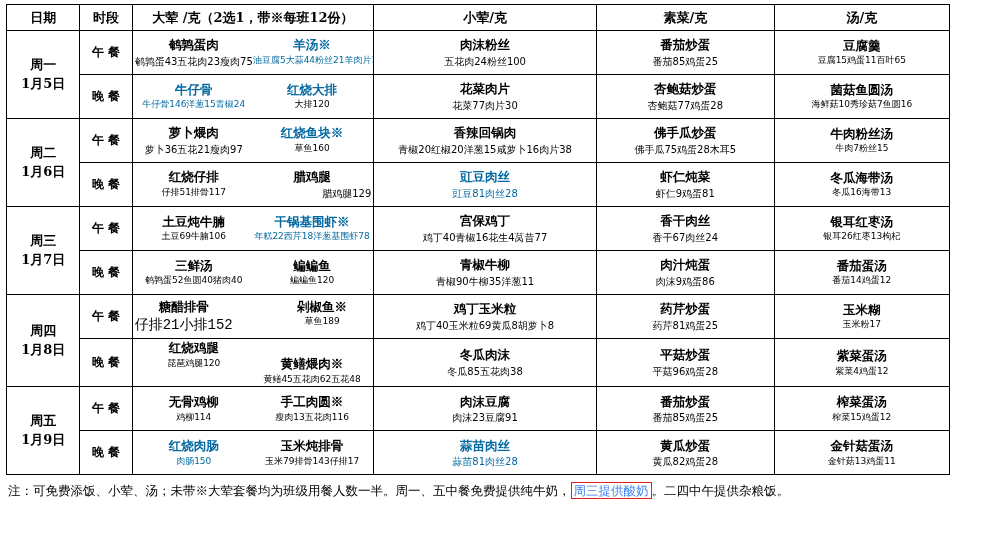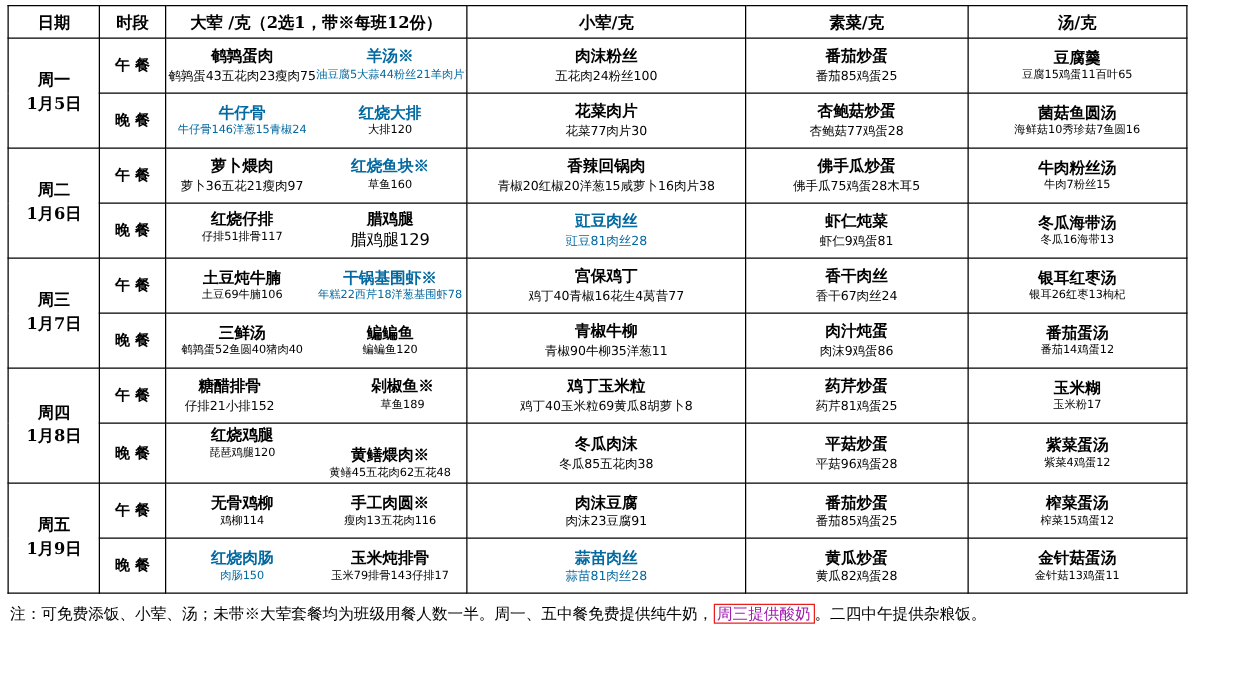--- a/index.html
+++ b/index.html
@@ -78,23 +78,22 @@
   .red { color: #0369a1; }
   .black { color: #000; }
   .note {
     font-size: 12.5px;
     line-height: 1.55;
     padding: 6px 2px 0 2px;
     font-family: "DejaVu Serif", "Liberation Serif", serif;
   }
   .note .boxed {
     border: 1px solid #e8201c;
-    color: #a21caf;
+    color: #3b82f6;
     padding: 0 2px;
-    font-family: Liberation Serif, serif;
   }
 </style>
 </head>
 <body>
 
 <div id="menu-page">
 
 
   <table class="menu">
     <colgroup>
@@ -208,21 +207,21 @@
         <tr>
           <td class="mealcell">晚 餐</td>
           <td class="dish">
             <div style="display: flex; width: 100%;">
               <div style="flex: 1 1 0%; min-width: 0px;">
                 <div class="dish-name black">红烧仔排</div>
                 <div class="dish-sub black" style="font-size: 9px;">仔排51排骨117</div>
               </div>
               <div style="flex: 1 1 0%; min-width: 0px;">
                 <div class="dish-name black">腊鸡腿</div>
-                <div class="dish-sub black" style="font-size: 13px;">腊鸡腿129</div>
+                <div class="dish-sub black" style="font-size: 10px; text-align: right;">腊鸡腿129</div>
               </div>
             </div>
           </td>
           <td class="dish ">
             <div class="dish-name red">豇豆肉丝</div>
             <div class="dish-sub red">豇豆81肉丝28</div>
           </td>
           <td class="dish ">
             <div class="dish-name black">虾仁炖菜</div>
             <div class="dish-sub black">虾仁9鸡蛋81</div>
@@ -293,21 +292,21 @@
         <tr>
           <td class="daycell" rowspan="2">
             <div>周四</div>
             <div>1月8日</div>
           </td>
           <td class="mealcell">午 餐</td>
           <td class="dish">
             <div style="display: flex; width: 100%; gap: 40px;">
               <div style="flex: 1 1 0%; min-width: 0px;">
                 <div class="dish-name black">糖醋排骨</div>
-                <div class="dish-sub black" style="font-size: 10px;">仔排21小排152</div>
+                <div class="dish-sub black" style="font-size: 14px; font-family: Liberation Mono, monospace;">仔排21小排152</div>
               </div>
               <div style="flex: 1 1 0%; min-width: 0px;">
                 <div class="dish-name black">剁椒鱼※</div>
                 <div class="dish-sub black" style="font-size: 9px;">草鱼189</div>
               </div>
             </div>
           </td>
           <td class="dish ">
             <div class="dish-name black">鸡丁玉米粒</div>
             <div class="dish-sub black">鸡丁40玉米粒69黄瓜8胡萝卜8</div>

